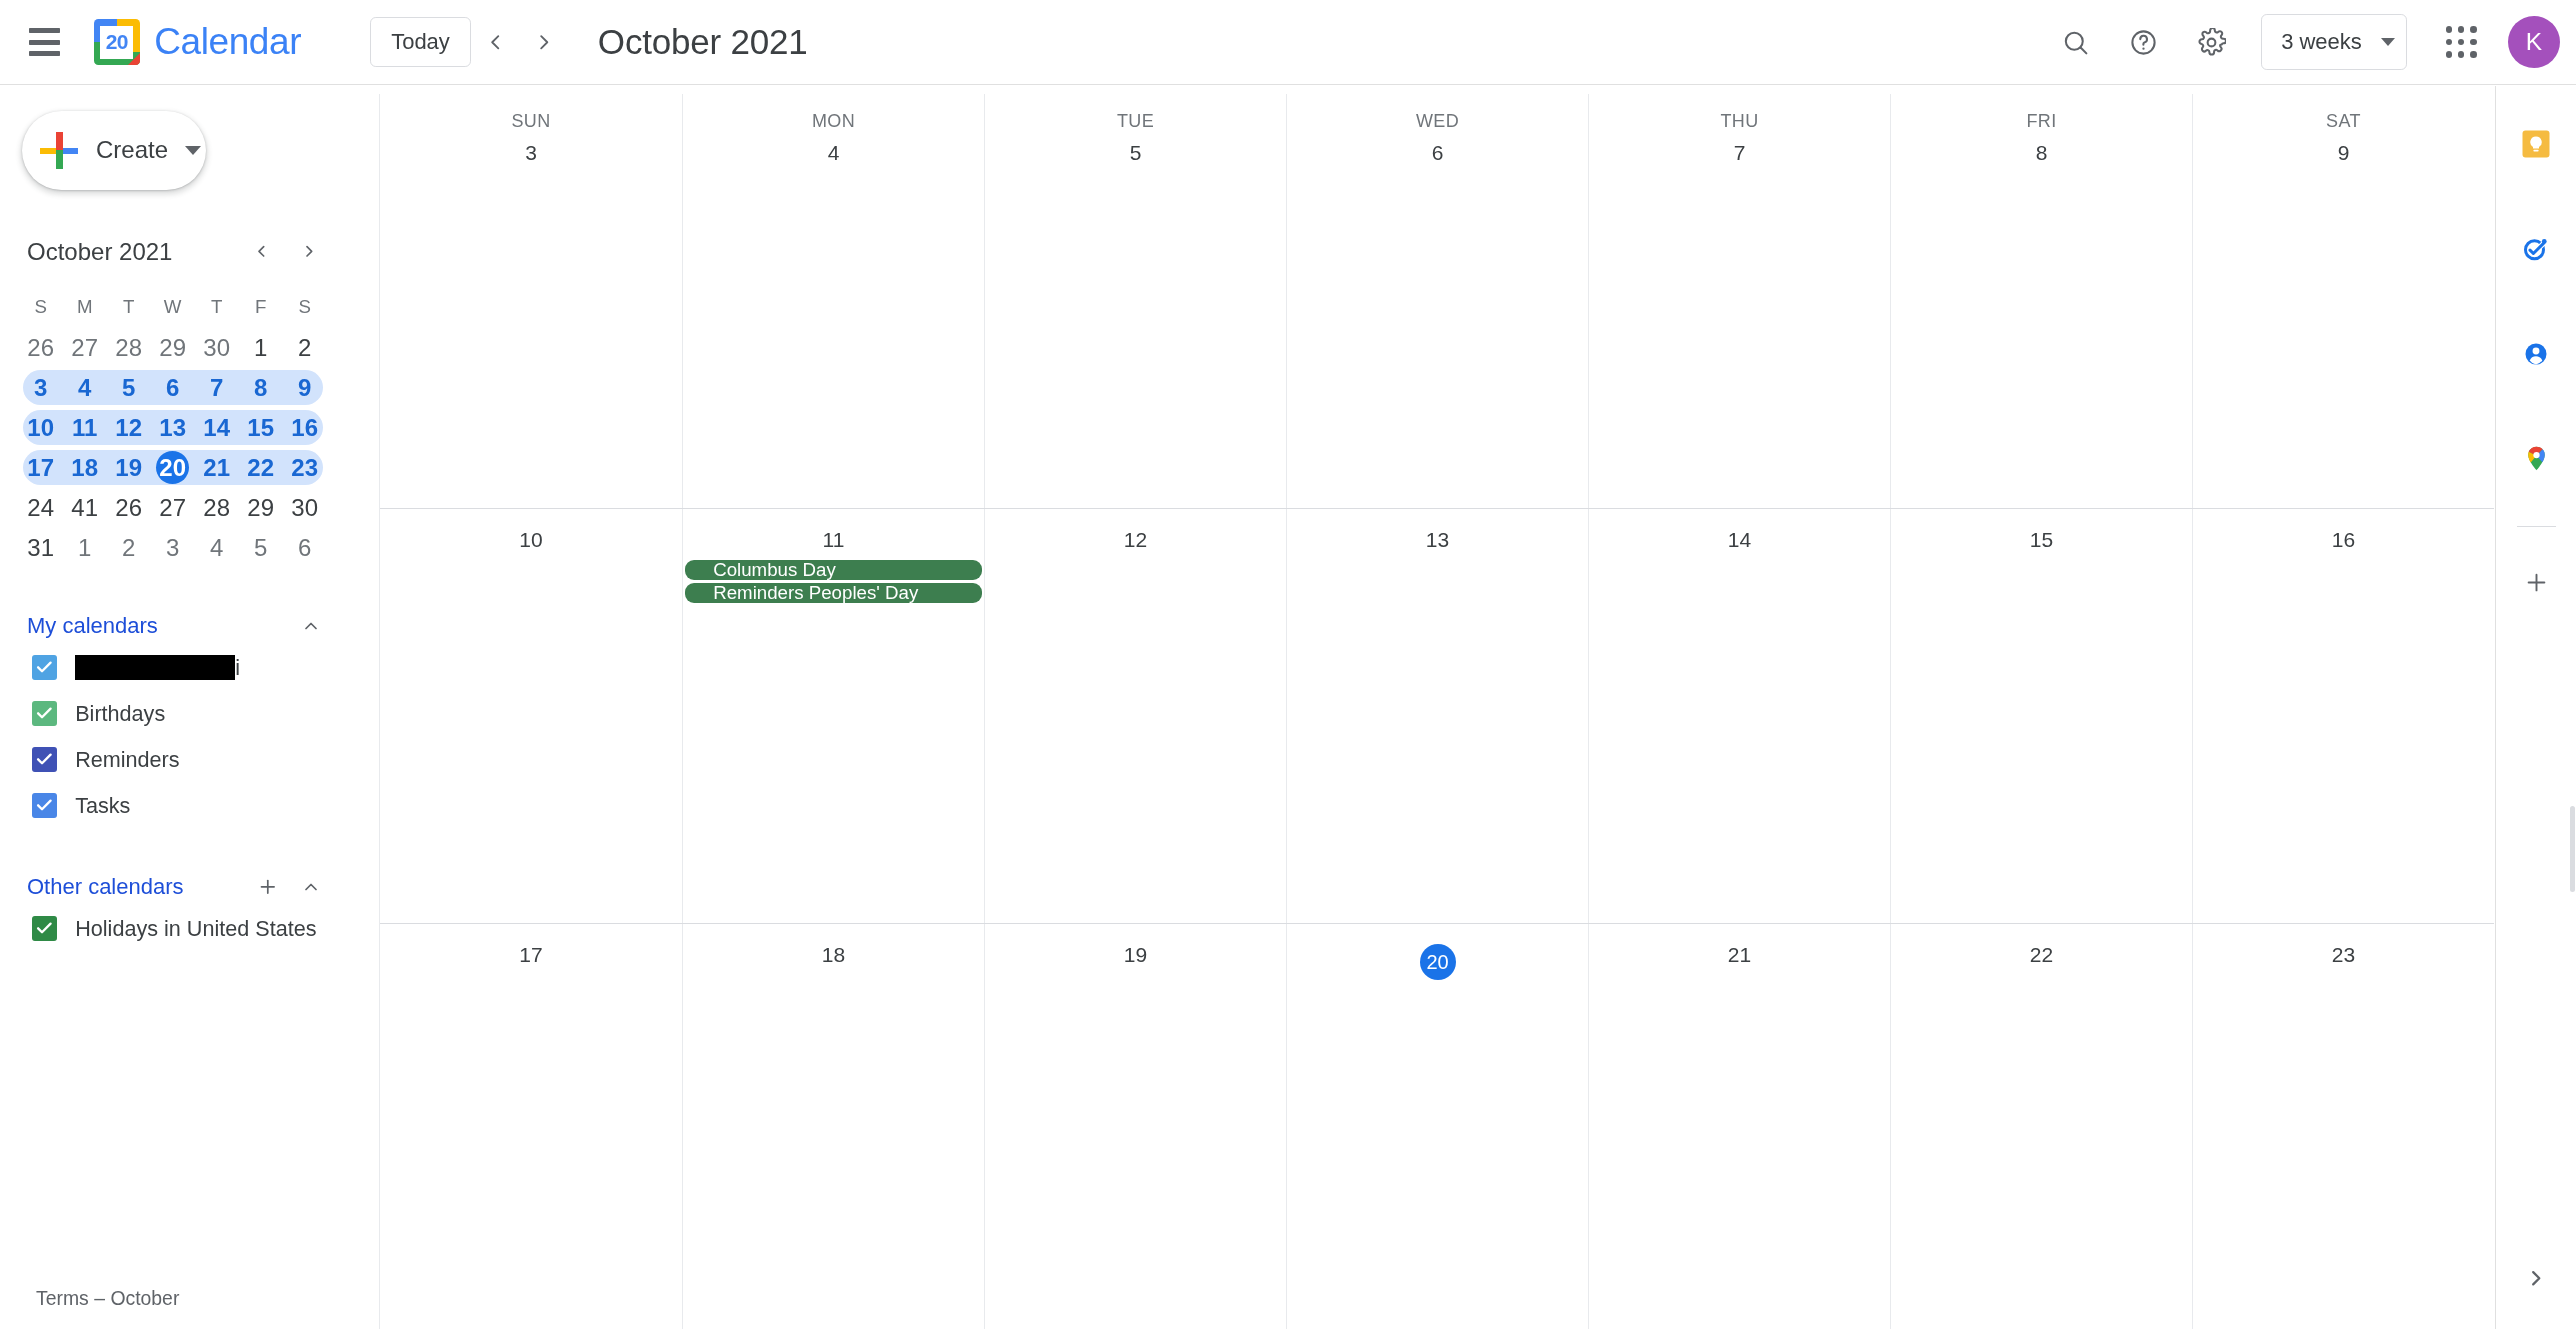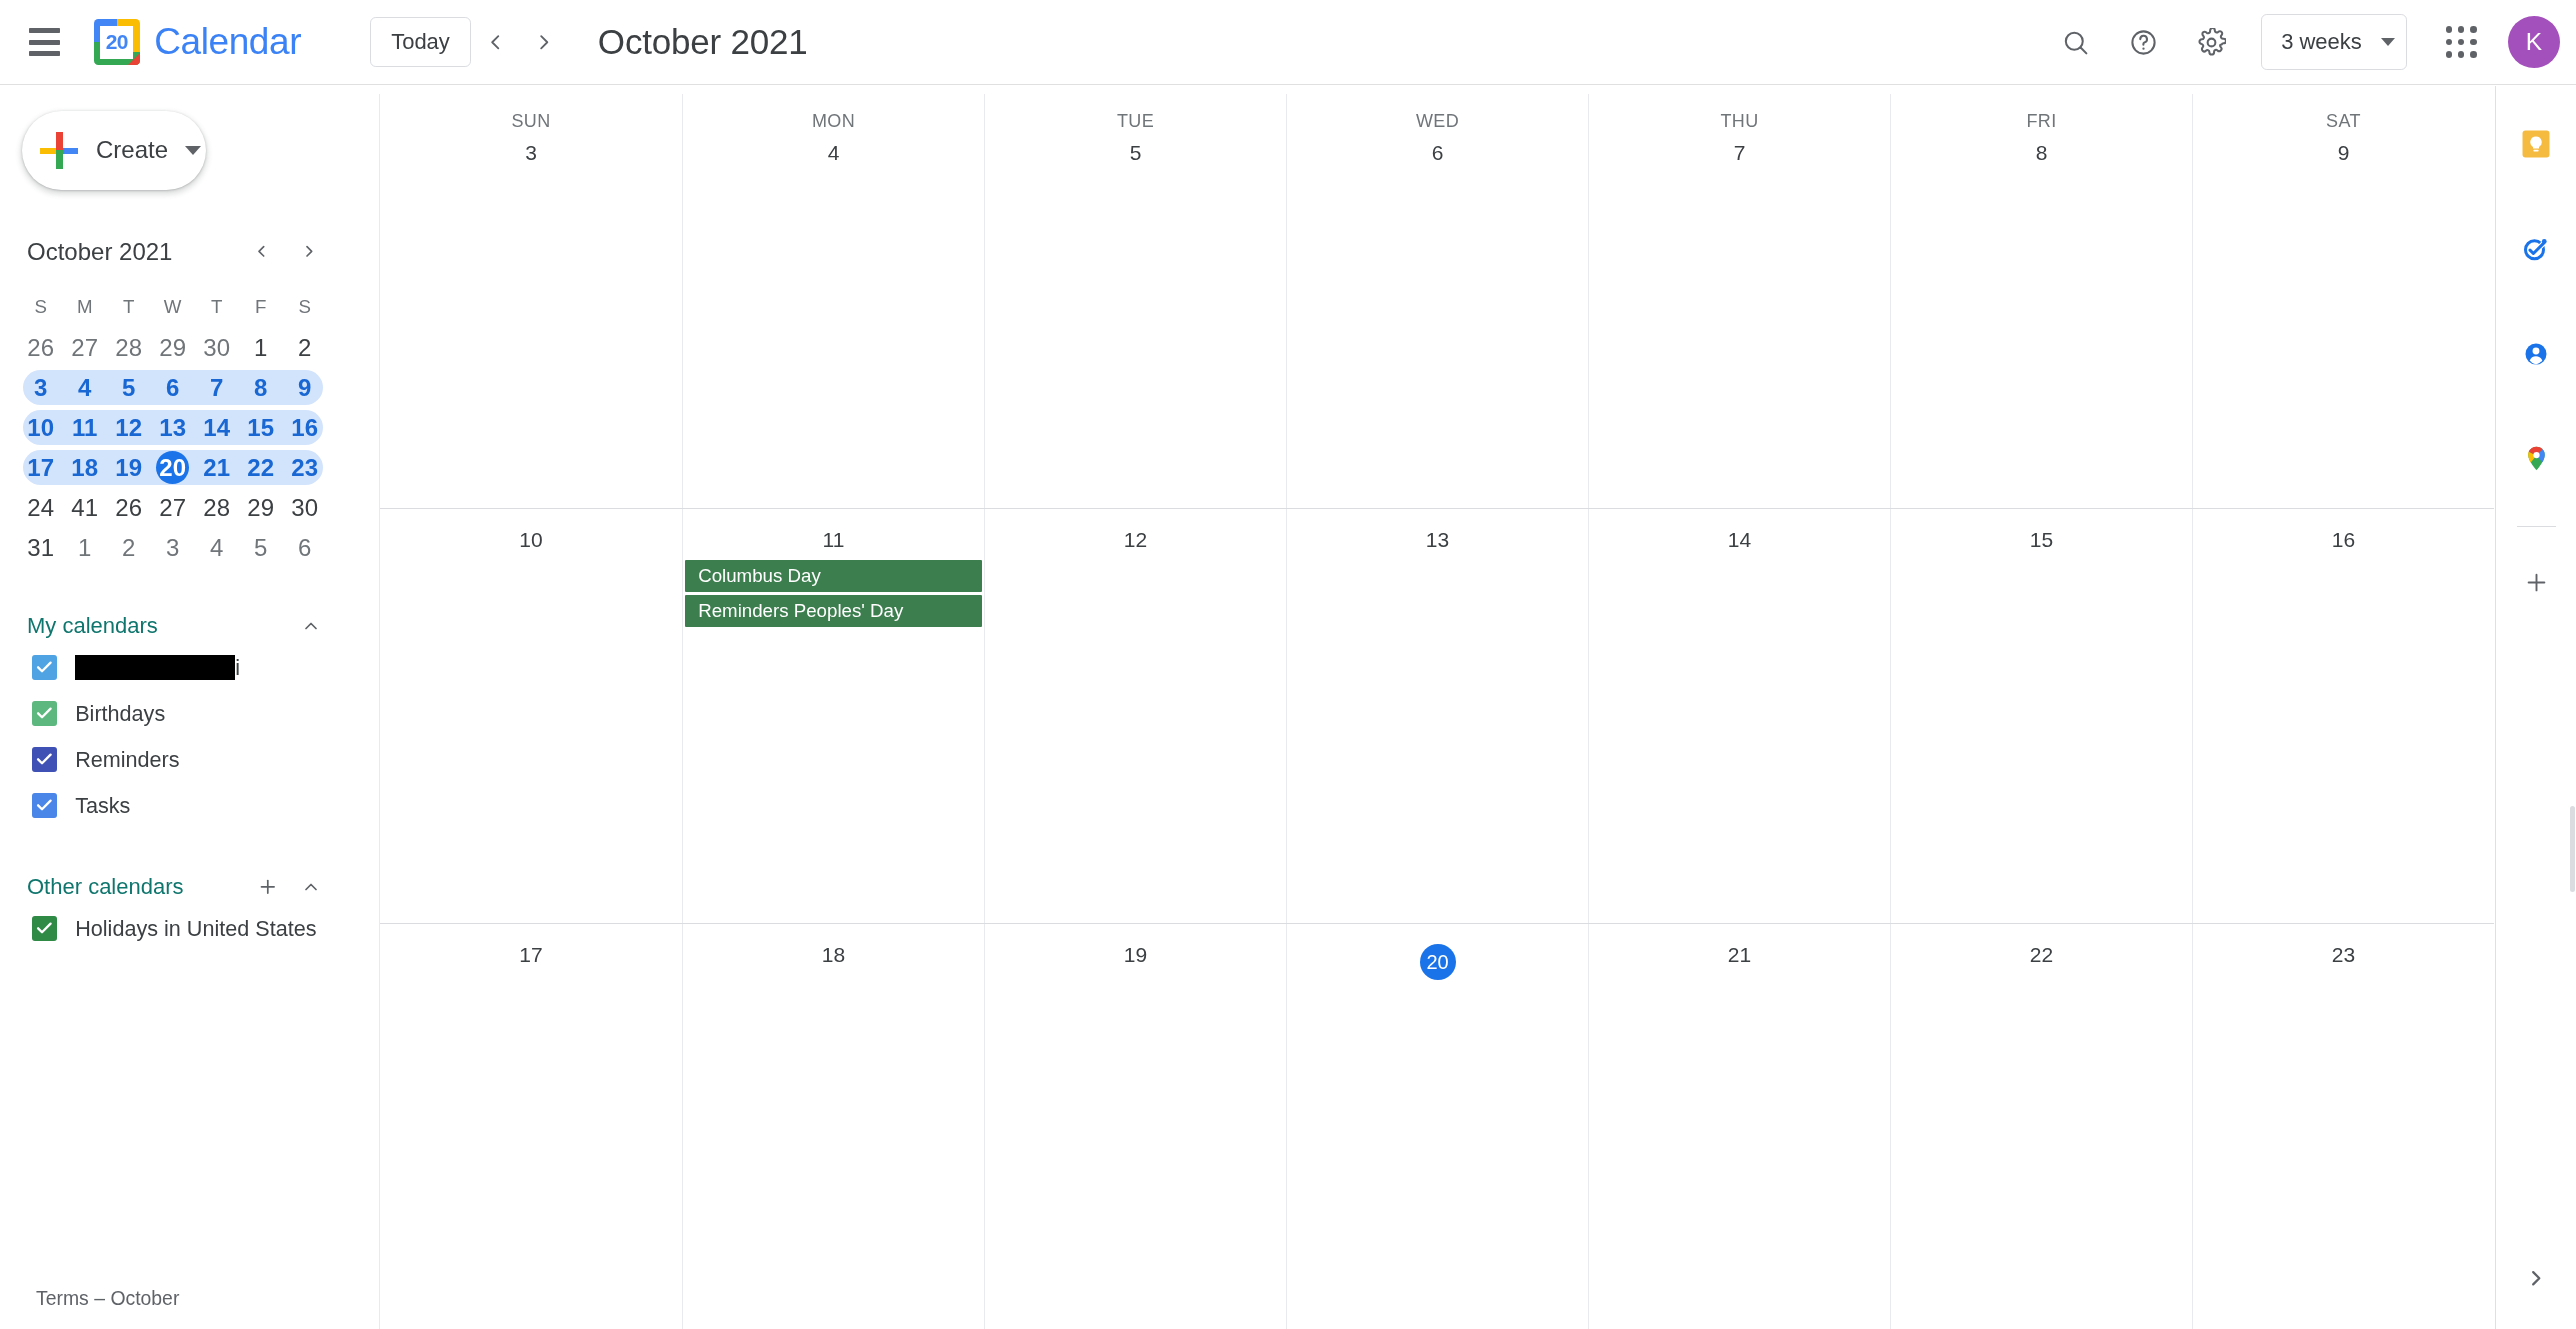--- a/index.html
+++ b/index.html
@@ -143,21 +143,21 @@
     margin: 29px 0 0 21.6px; width: 288px; height: 52px;
     background:#f1f3f4; border-radius: 5.8px;
     display:flex; align-items:center; cursor:text;
   }
   .people-search .ico { margin-left: 18.7px; color:#5f6368; display:flex; }
   .people-search .ph { margin-left: 16px; font-size: 21.6px; color:#5f6368; }
 
   .section-head {
     display:flex; align-items:center; width: 302px; margin: 40px 0 0 27px;
   }
-  .section-head .t { font-size: 22px; color:#0f766e; font-weight: 500; }
+  .section-head .t { font-size: 22px; color:#1d4ed8; font-weight: 500; }
   .section-head .acts { margin-left:auto; display:flex; align-items:center; gap: 5.8px; }
   .section-head .acts div { width: 37px; height:37px; display:flex;align-items:center;justify-content:center;border-radius:50%;cursor:pointer;color:#5f6368; }
 
   .cal-item { display:flex; align-items:center; height: 46px; margin-left: 32px; cursor:pointer; }
   .cbx {
     width: 24.5px; height: 24.5px; border-radius: 2.9px; flex:none;
     display:flex; align-items:center; justify-content:center;
   }
   .cbx svg { display:block; }
   .cal-name { margin-left: 18.7px; font-size: 21.6px; color:#3c4043; }
@@ -200,22 +200,22 @@
     text-align:center; font-size: 21px; color:#3c4043; margin-top: 13px; line-height: 1;
   }
   .dnum.withdow { margin-top: 10px; }
   .dnum span.today-pill {
     display:inline-flex; align-items:center; justify-content:center;
     width: 36px; height: 36px; border-radius: 50%;
     background:#1a73e8; color:#fff; font-size: 20px;
   }
   .events { margin-top: 10px; padding: 0 2.2px; }
   .event {
-    height: 32px; border-radius: 1px; margin-bottom: 2.9px;
-    display:flex; align-items:center; padding-left: 13px;
+    height: 20px; border-radius: 9px; margin-bottom: 2.9px;
+    display:flex; align-items:center; padding-left: 28px;
     font-size: 18.7px; color:#fff; font-weight: 500; cursor:pointer;
     white-space:nowrap; overflow:hidden;
   }
 
   
   .rail {
     position:absolute; right: 0; top: 86px;
     width: 81px; height: 1244px; background:#fff;
     border-left: 0.7px solid #e0e0e0;
     display:flex; flex-direction:column; align-items:center;

